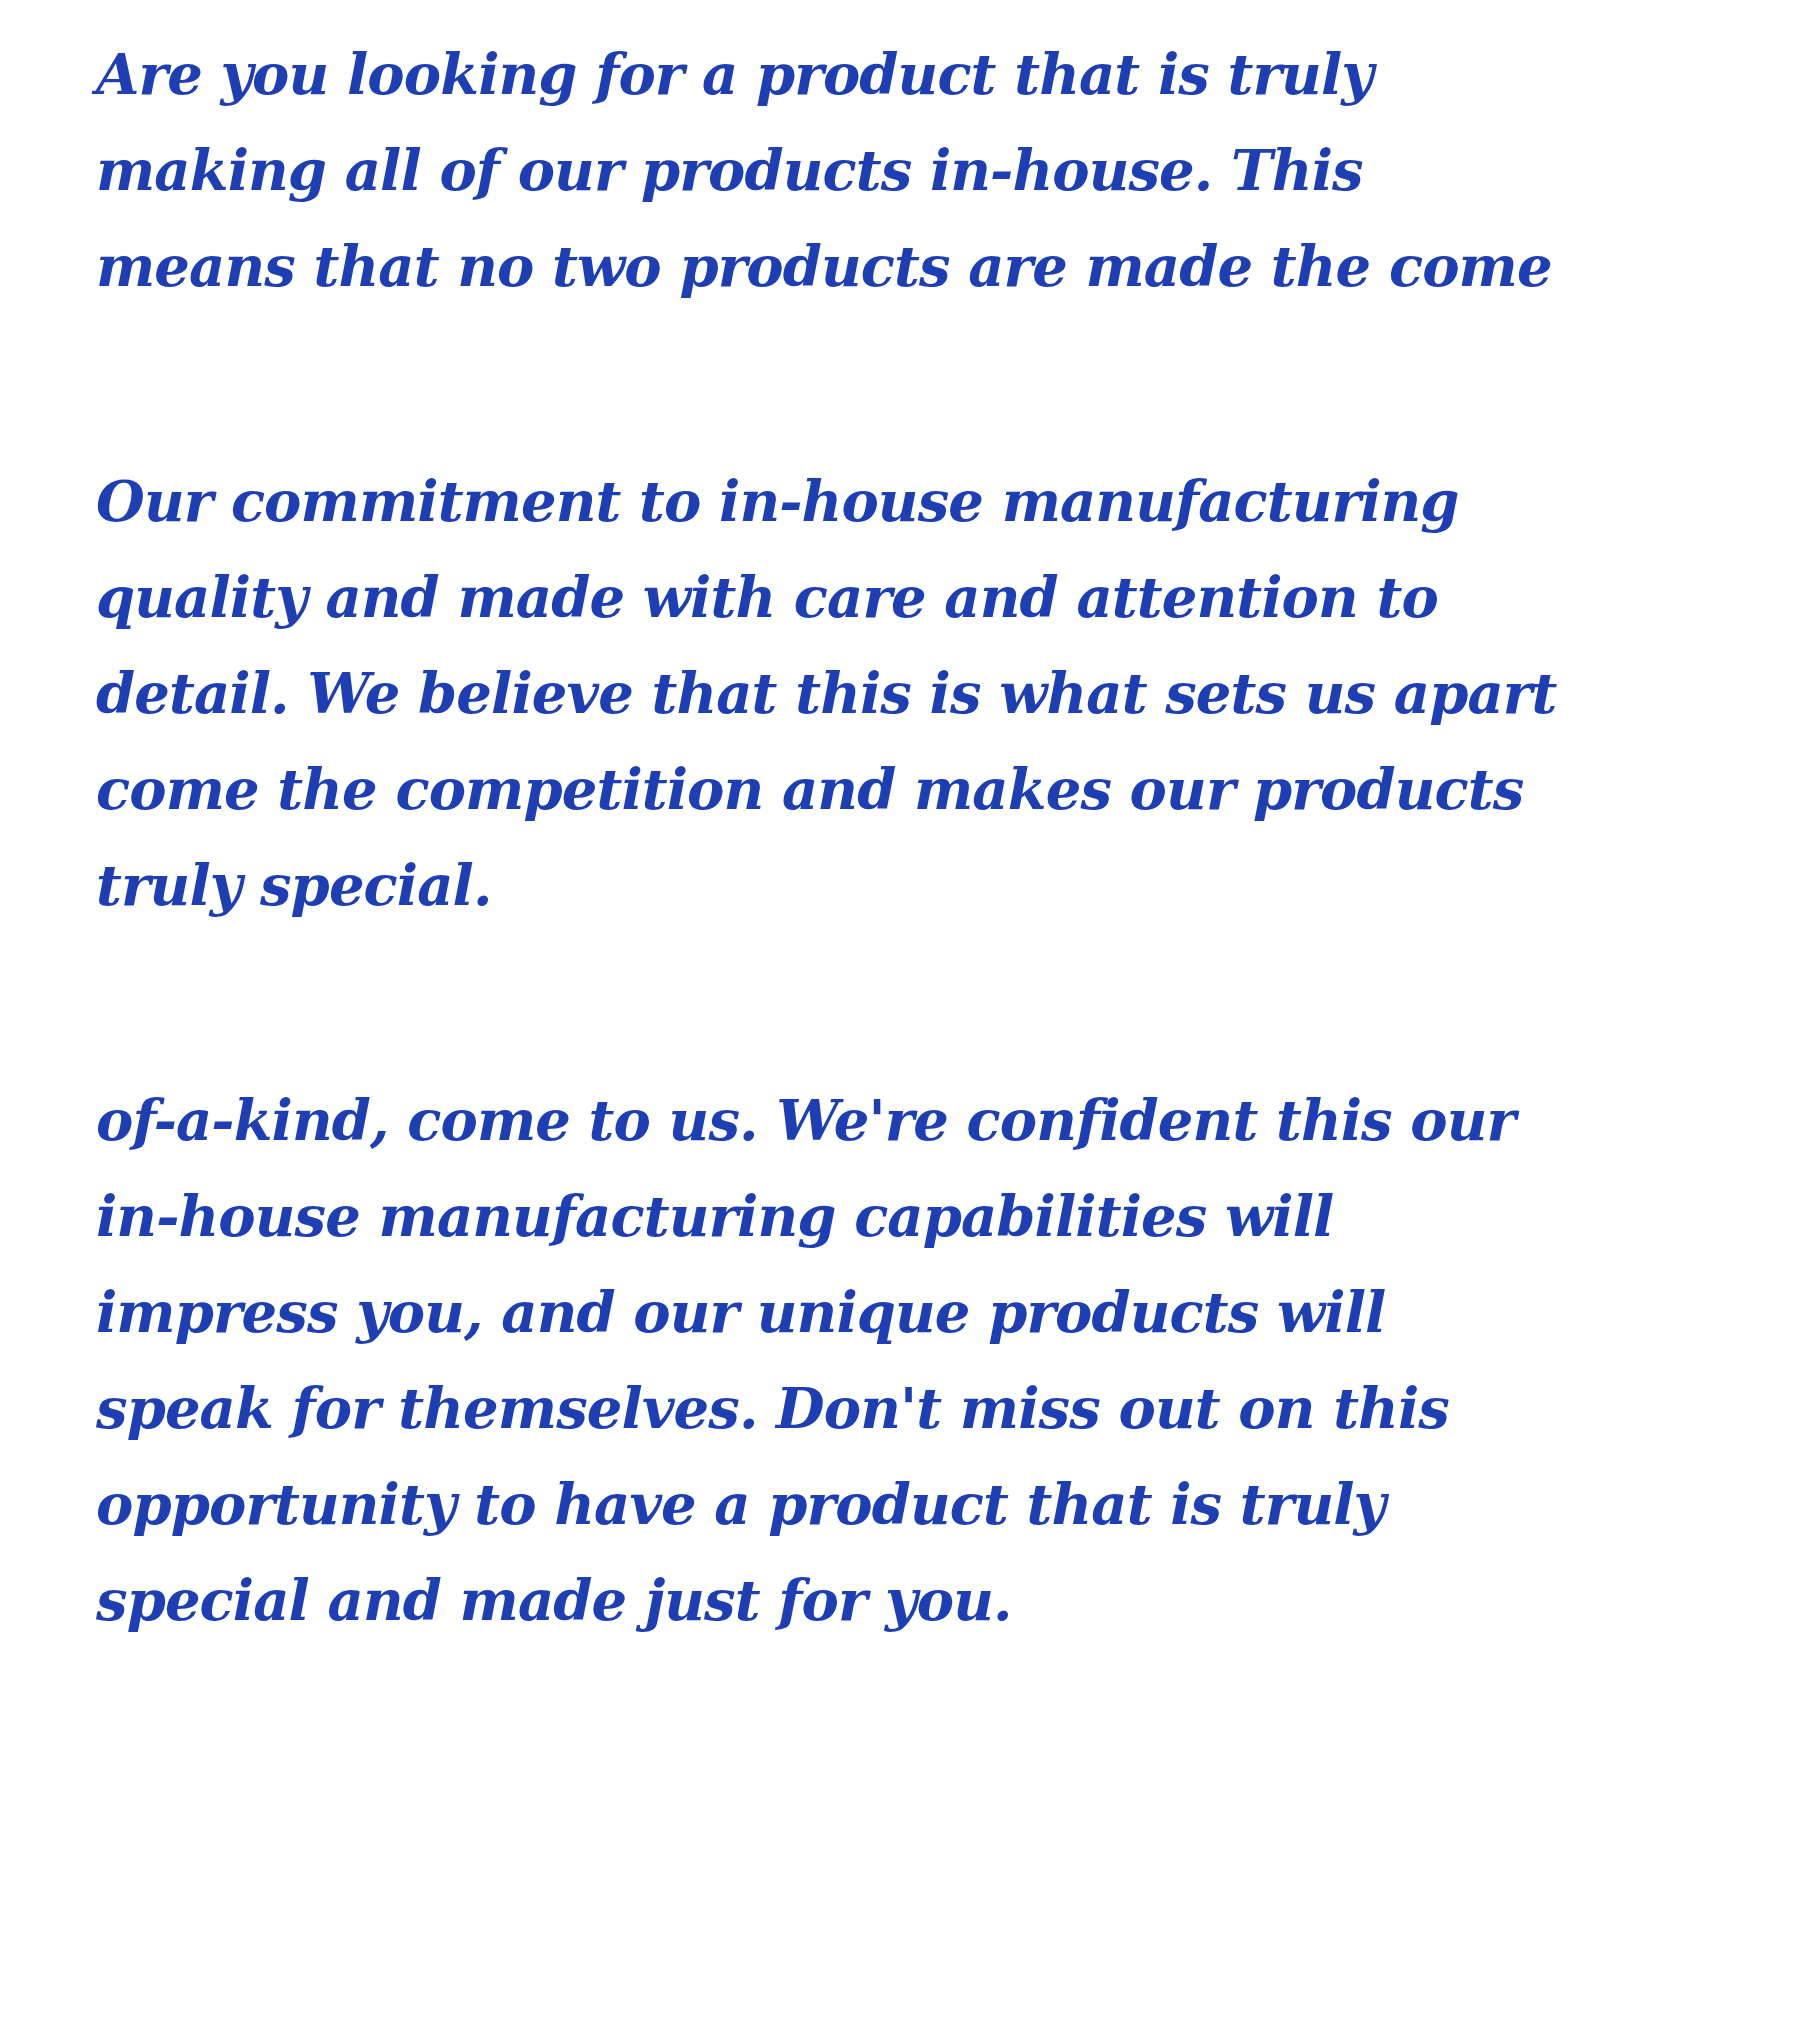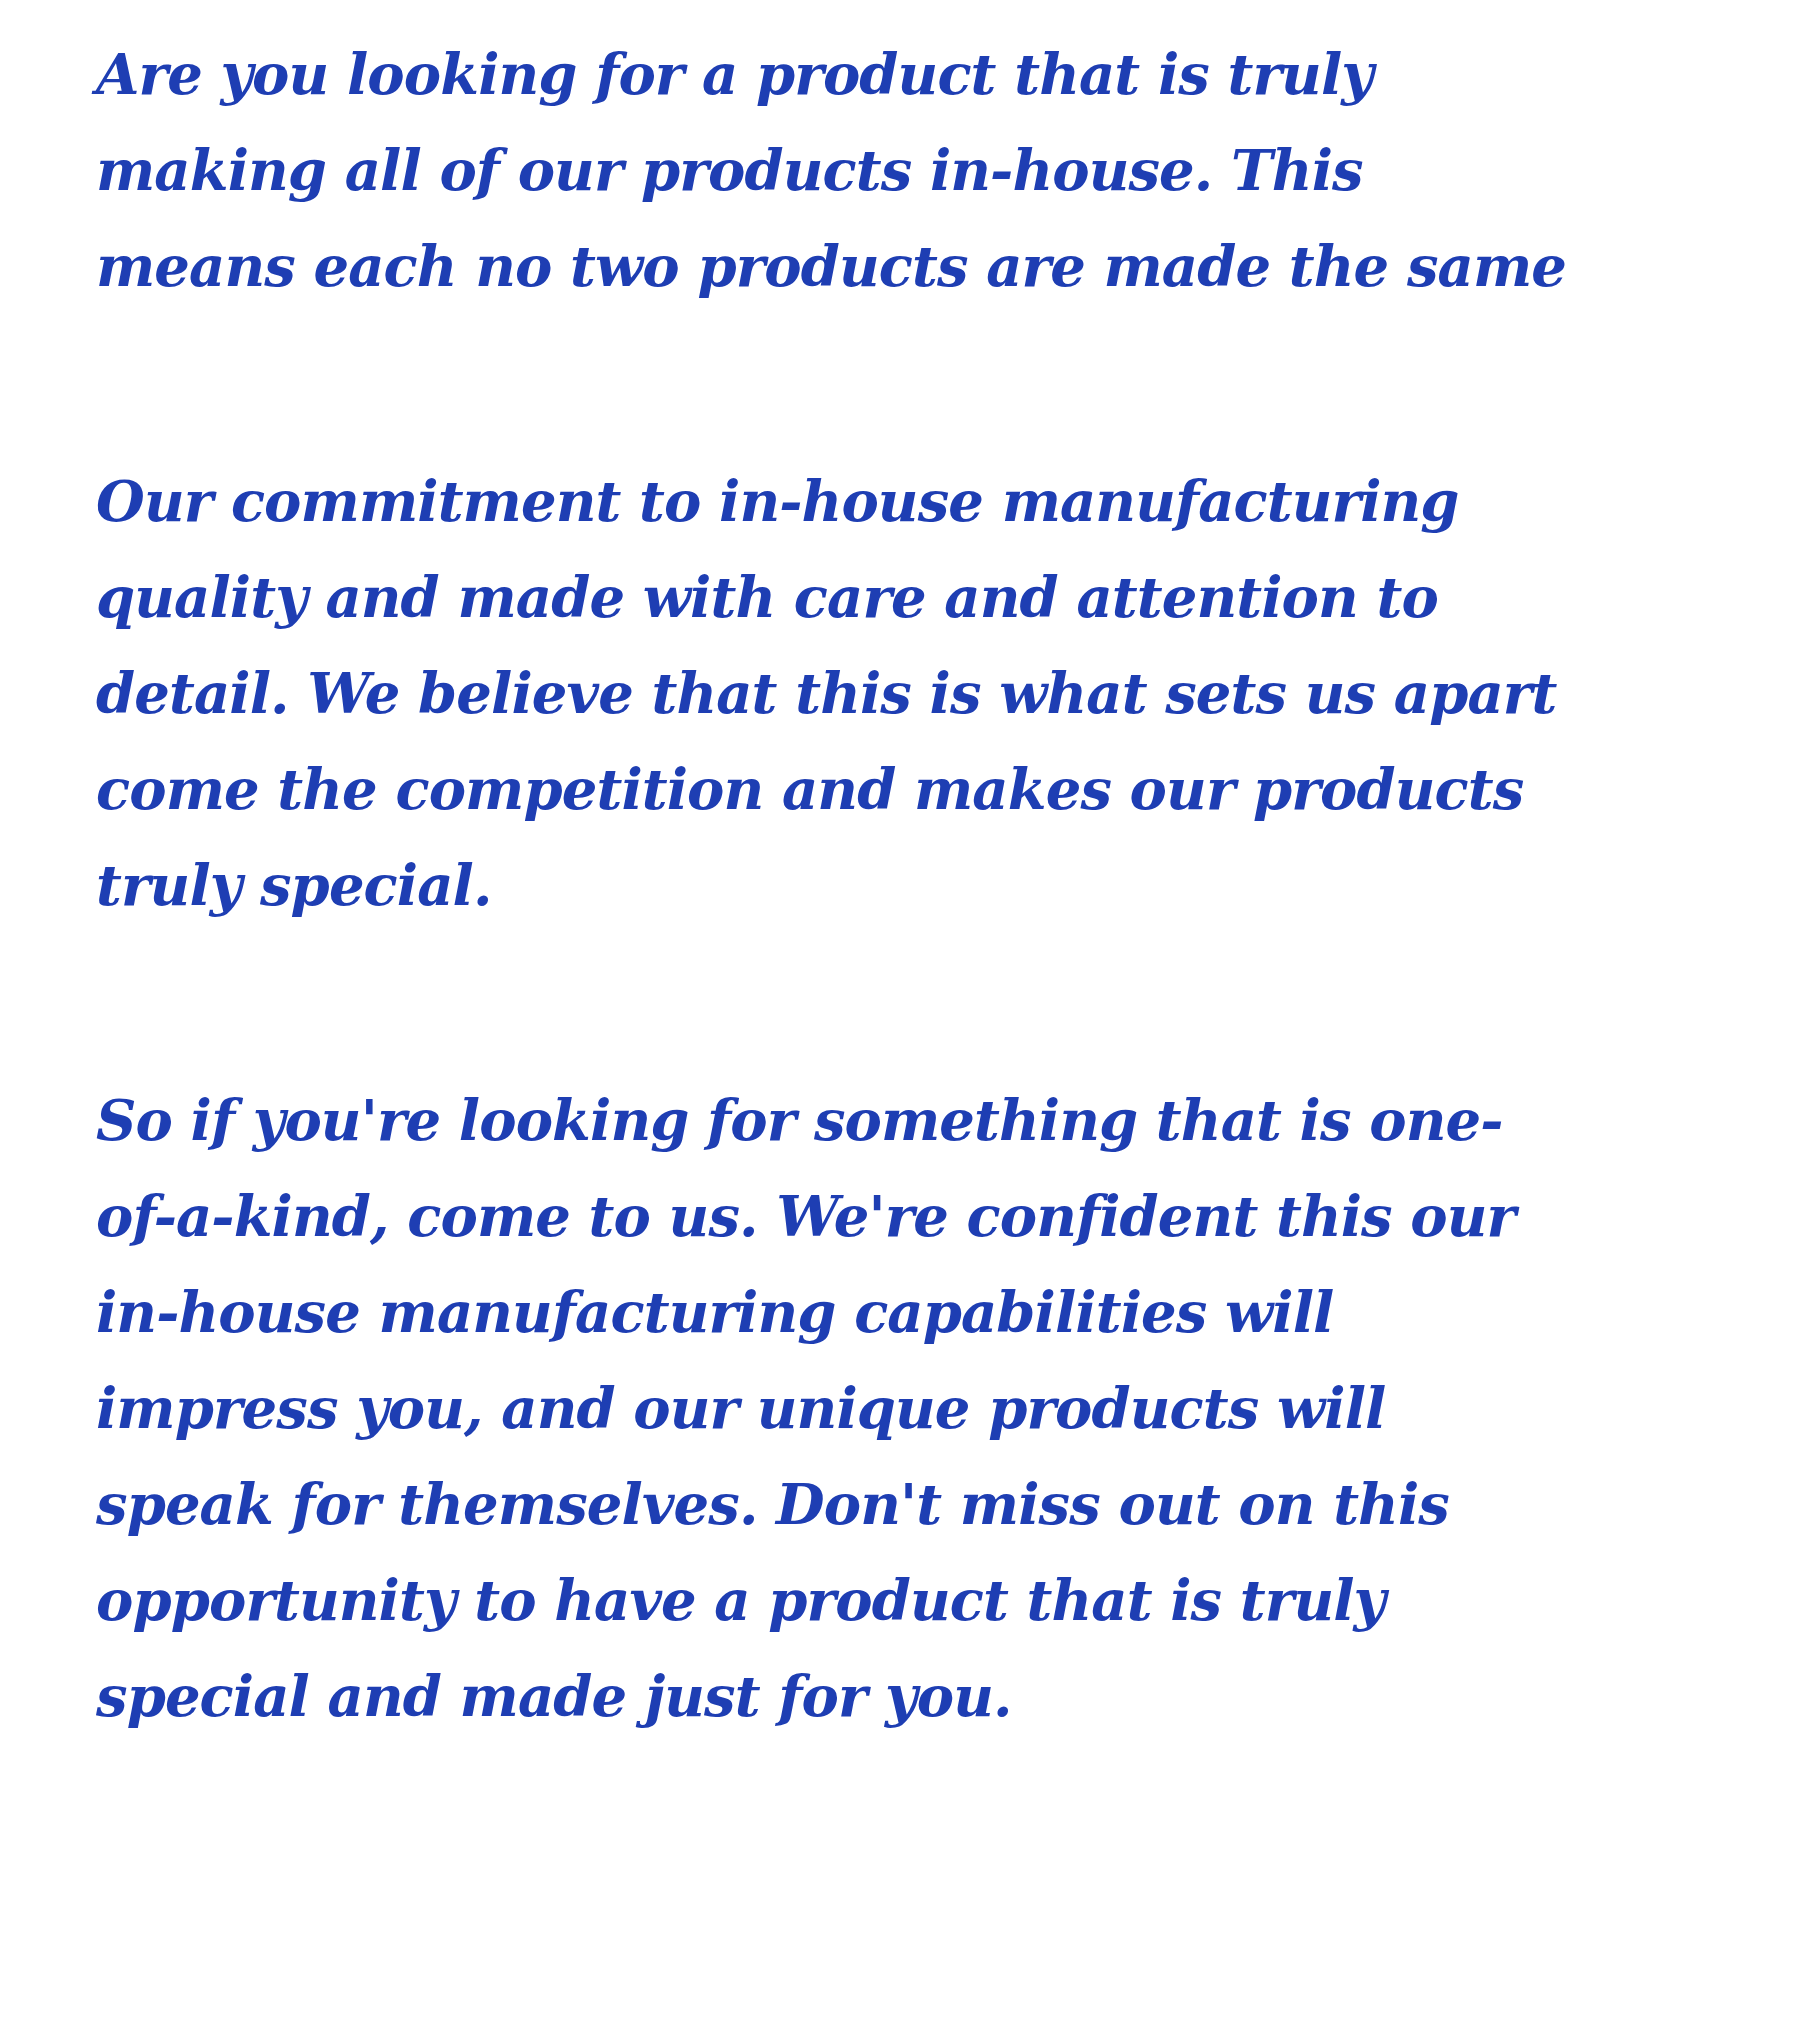--- a/index.html
+++ b/index.html
@@ -34,33 +34,32 @@
   }
 </style>
 </head>
 <body>
 
 <div class="page">
 
   <div class="paragraph">
     <div class="line">Are you looking for a product that is truly</div>
     <div class="line">making all of our products in-house. This</div>
-    <div class="line">means each no two products are made the same</div>
+    <div class="line">means that no two products are made the come</div>
   </div>
 
   <div class="paragraph">
     <div class="line">Our commitment to in-house manufacturing</div>
     <div class="line">quality and made with care and attention to</div>
     <div class="line">detail. We believe that this is what sets us apart</div>
     <div class="line">come the competition and makes our products</div>
     <div class="line">truly special.</div>
   </div>
 
   <div class="paragraph">
-    <div class="line">So if you're looking for something that is one-</div>
     <div class="line">of-a-kind, come to us. We're confident this our</div>
     <div class="line">in-house manufacturing capabilities will</div>
     <div class="line">impress you, and our unique products will</div>
     <div class="line">speak for themselves. Don't miss out on this</div>
     <div class="line">opportunity to have a product that is truly</div>
     <div class="line">special and made just for you.</div>
   </div>
 
 </div>
 

